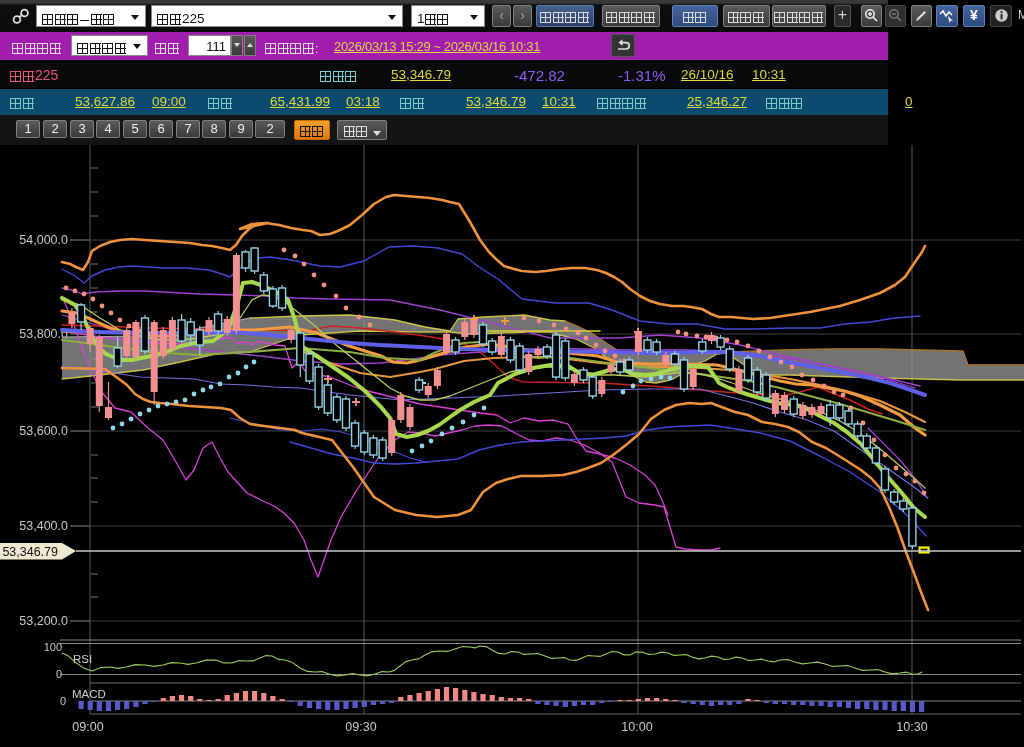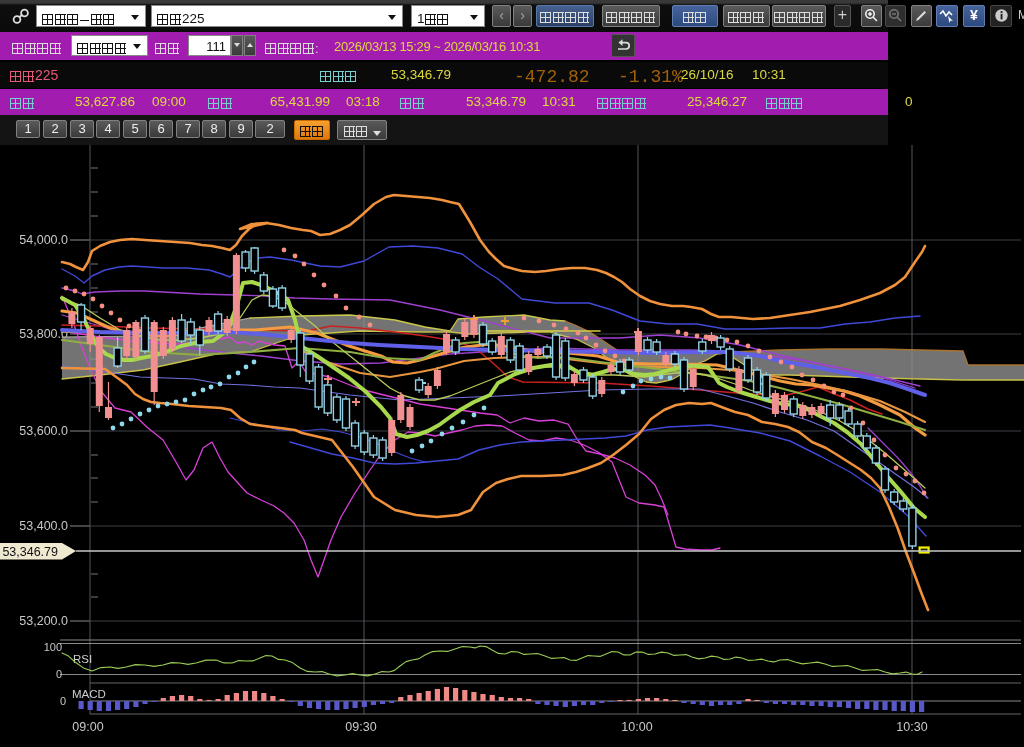--- a/index.html
+++ b/index.html
@@ -1,20 +1,20 @@
 <!DOCTYPE html>
 <html><head><meta charset="utf-8"><style>
 * { margin:0; padding:0; box-sizing:border-box; }
 body { width:1024px; height:747px; background:#000; font-family:"Liberation Sans",sans-serif; overflow:hidden; position:relative; }
 #chart { position:absolute; left:0; top:0; }
 .bar { position:absolute; left:0; width:888px; }
 #r1 { top:0; height:32px; background:linear-gradient(#3a3a3a 0,#383838 3px,#0e0e0e 5px,#0b0b0b); }
 #r2 { top:32px; height:28px; background:#a21caf; }
 #r3 { top:62px; height:26px; background:#0a0a0a; }
-#r4 { top:89px; height:26px; background:#a21caf; }
+#r4 { top:89px; height:26px; background:#0c4a6e; }
 #r5 { top:115px; height:30px; background:#141414; }
 .abs { position:absolute; }
 .wsel { position:absolute; background:#fff; border:1px solid #888; height:22px; top:5px; }
 .wsel .tx { position:absolute; left:5px; top:4px; }
 .arr { position:absolute; right:6px; top:9px; width:0; height:0; border-left:4px solid transparent; border-right:4px solid transparent; border-top:5px solid #111; }
 .btn { position:absolute; top:5px; height:22px; color:#eee; font-size:13px; text-align:center; background:linear-gradient(#5a5a5a,#3a3a3a); border:1px solid #808080; border-radius:2px; }
 .btnb { background:linear-gradient(#47639c,#2d4a7e); border:1px solid #5f7fb4; }
 .btnn { background:linear-gradient(#46618f,#2c4066); border:1px solid #5577aa; }
 .k,.kb,.kc,.kd { display:inline-block; width:11px; height:11.5px; margin:0 1.5px 0 0; position:relative; top:1px;
   background: linear-gradient(#ddd,#ddd) 0 0/11px 1.3px no-repeat, linear-gradient(#ddd,#ddd) 0 5px/11px 1.3px no-repeat,
@@ -22,22 +22,22 @@
   linear-gradient(#ddd,#ddd) 9.7px 0/1.3px 11.5px no-repeat, linear-gradient(#ddd,#ddd) 5px 0/1.3px 11.5px no-repeat; }
 .kb { background: linear-gradient(#111,#111) 0 0/11px 1.3px no-repeat, linear-gradient(#111,#111) 0 5px/11px 1.3px no-repeat,
   linear-gradient(#111,#111) 0 10.2px/11px 1.3px no-repeat, linear-gradient(#111,#111) 0 0/1.3px 11.5px no-repeat,
   linear-gradient(#111,#111) 9.7px 0/1.3px 11.5px no-repeat, linear-gradient(#111,#111) 5px 0/1.3px 11.5px no-repeat; }
 .kc { background: linear-gradient(#79cfcf,#79cfcf) 0 0/11px 1.3px no-repeat, linear-gradient(#79cfcf,#79cfcf) 0 5px/11px 1.3px no-repeat,
   linear-gradient(#79cfcf,#79cfcf) 0 10.2px/11px 1.3px no-repeat, linear-gradient(#79cfcf,#79cfcf) 0 0/1.3px 11.5px no-repeat,
   linear-gradient(#79cfcf,#79cfcf) 9.7px 0/1.3px 11.5px no-repeat, linear-gradient(#79cfcf,#79cfcf) 5px 0/1.3px 11.5px no-repeat; }
 .kd { background: linear-gradient(#e65878,#e65878) 0 0/11px 1.3px no-repeat, linear-gradient(#e65878,#e65878) 0 5px/11px 1.3px no-repeat,
   linear-gradient(#e65878,#e65878) 0 10.2px/11px 1.3px no-repeat, linear-gradient(#e65878,#e65878) 0 0/1.3px 11.5px no-repeat,
   linear-gradient(#e65878,#e65878) 9.7px 0/1.3px 11.5px no-repeat, linear-gradient(#e65878,#e65878) 5px 0/1.3px 11.5px no-repeat; }
-.num { color:#ddd83f; font-size:13.5px; }
-.grn { color:#a16207; font-size:18px;font-family:Liberation Mono, monospace; }
+.num { color:#ddd83f; font-size:13.5px;text-decoration:underline; }
+.grn { color:#8b5cf6; font-size:15px; }
 </style></head>
 <body>
 <svg id="chart" width="1024" height="747" viewBox="0 0 1024 747">
     <line x1="90" y1="240" x2="1021" y2="240" stroke="#3e4147" stroke-width="1"></line>
     <line x1="70" y1="240" x2="90" y2="240" stroke="#8a8a8a" stroke-width="1"></line>
     <line x1="90" y1="334" x2="1021" y2="334" stroke="#3e4147" stroke-width="1"></line>
     <line x1="70" y1="334" x2="90" y2="334" stroke="#8a8a8a" stroke-width="1"></line>
     <line x1="90" y1="431" x2="1021" y2="431" stroke="#3e4147" stroke-width="1"></line>
     <line x1="70" y1="431" x2="90" y2="431" stroke="#8a8a8a" stroke-width="1"></line>
     <line x1="90" y1="526" x2="1021" y2="526" stroke="#3e4147" stroke-width="1"></line>

